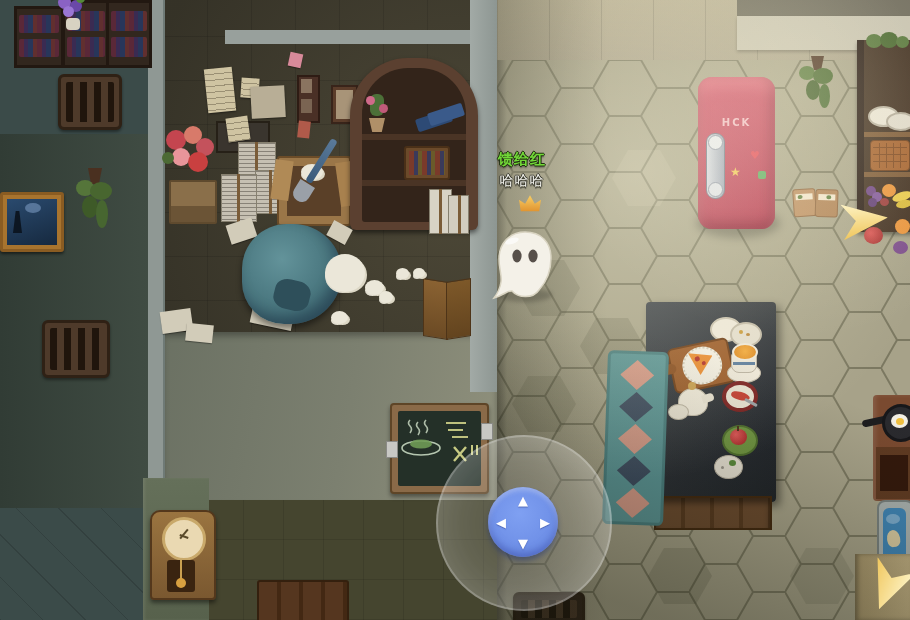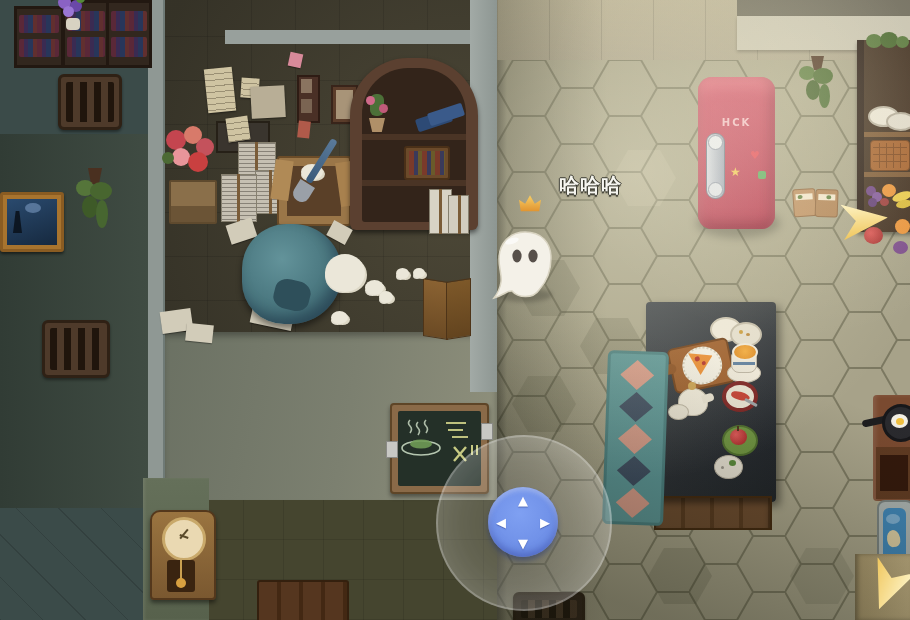--- a/index.html
+++ b/index.html
@@ -348,21 +348,22 @@
 
   <div class="a" style="left:497px;top:0;width:413px;height:620px;pointer-events:none;background:radial-gradient(circle at 140px 170px,rgba(255,252,225,.34) 0,rgba(255,250,215,.16) 170px,rgba(255,250,215,0) 310px),radial-gradient(circle at 300px 90px,rgba(255,250,220,.22) 0,rgba(255,250,220,0) 250px),linear-gradient(200deg,rgba(0,0,0,0) 55%,rgba(22,24,12,.38) 92%),linear-gradient(90deg,rgba(20,22,12,.28),rgba(20,22,12,0) 110px);"></div>
 
   <div class="a" style="left:498px;top:288px;width:54px;height:14px;background:rgba(0,0,0,.2);border-radius:50%;filter:blur(2px);"></div>
   <svg class="a" style="left:491px;top:228px;" width="68" height="74" viewBox="0 0 68 74">
     <path d="M34 4 C18 4 8 16 8 31 C8 41 11 47 10 54 C9 61 6 66 3 70 C11 68 17 62 21 63 C27 70 42 71 48 62 C56 53 60 43 60 30 C60 14 50 4 34 4 Z" fill="#f4f1e8" stroke="#d9d4c2" stroke-width="1.5"></path>
     <ellipse cx="26" cy="28" rx="4.6" ry="6.4" fill="#57504a"></ellipse>
     <ellipse cx="42" cy="28" rx="4.6" ry="6.4" fill="#57504a"></ellipse>
     <ellipse cx="21" cy="13" rx="7" ry="3" fill="#ffffff" opacity="0.65" transform="rotate(-18 21 13)"></ellipse>
   </svg>
-  <div class="a chat-outline" style="left:422px;top:172px;width:200px;text-align:right;color:#f6f6f0;font-size:20px;font-weight:bold;letter-spacing:1px;">哈哈哈</div>
+  <div class="a label-outline" style="left:422px;top:150px;width:200px;text-align:center;color:#72d838;font-size:15px;font-weight:bold;letter-spacing:1px;">馈给红</div>
+  <div class="a chat-outline" style="left:422px;top:172px;width:200px;text-align:center;color:#f6f6f0;font-size:14px;font-weight:normal;letter-spacing:1px;">哈哈哈</div>
   <div class="a" style="left:519px;top:195px;width:22px;height:17px;background:linear-gradient(180deg,#f8cf66,#e0922e);clip-path:polygon(8% 95%,0 28%,28% 52%,50% 2%,72% 52%,100% 28%,92% 95%);filter:drop-shadow(0 1px 1px rgba(0,0,0,.5));"></div>
 
   <div class="a obj-arrow" style="left:842px;top:202px;width:46px;height:36px;transform:rotate(-6deg);"></div>
   <div class="a obj-arrow" style="left:864px;top:566px;width:48px;height:42px;transform:rotate(112deg);"></div>
 
   <div class="a" style="left:436px;top:435px;width:172px;height:172px;border-radius:50%;background:rgba(250,250,245,.15);border:2px solid rgba(255,255,255,.3);box-shadow:inset 0 0 45px rgba(255,255,255,.2);"></div>
   <div class="a" style="left:488px;top:487px;width:70px;height:70px;border-radius:50%;background:radial-gradient(circle at 45% 38%,#7fa0f2,#6485e0);box-shadow:0 4px 5px rgba(30,50,110,.45),inset 0 -4px 7px rgba(60,80,170,.55),inset 0 3px 5px rgba(255,255,255,.35);">
     <span class="dpad-arrow" style="left:50%;top:7px;transform:translateX(-50%);">▲</span>
     <span class="dpad-arrow" style="right:8px;top:50%;transform:translateY(-50%);">▶</span>
     <span class="dpad-arrow" style="left:50%;bottom:7px;transform:translateX(-50%);">▼</span>

